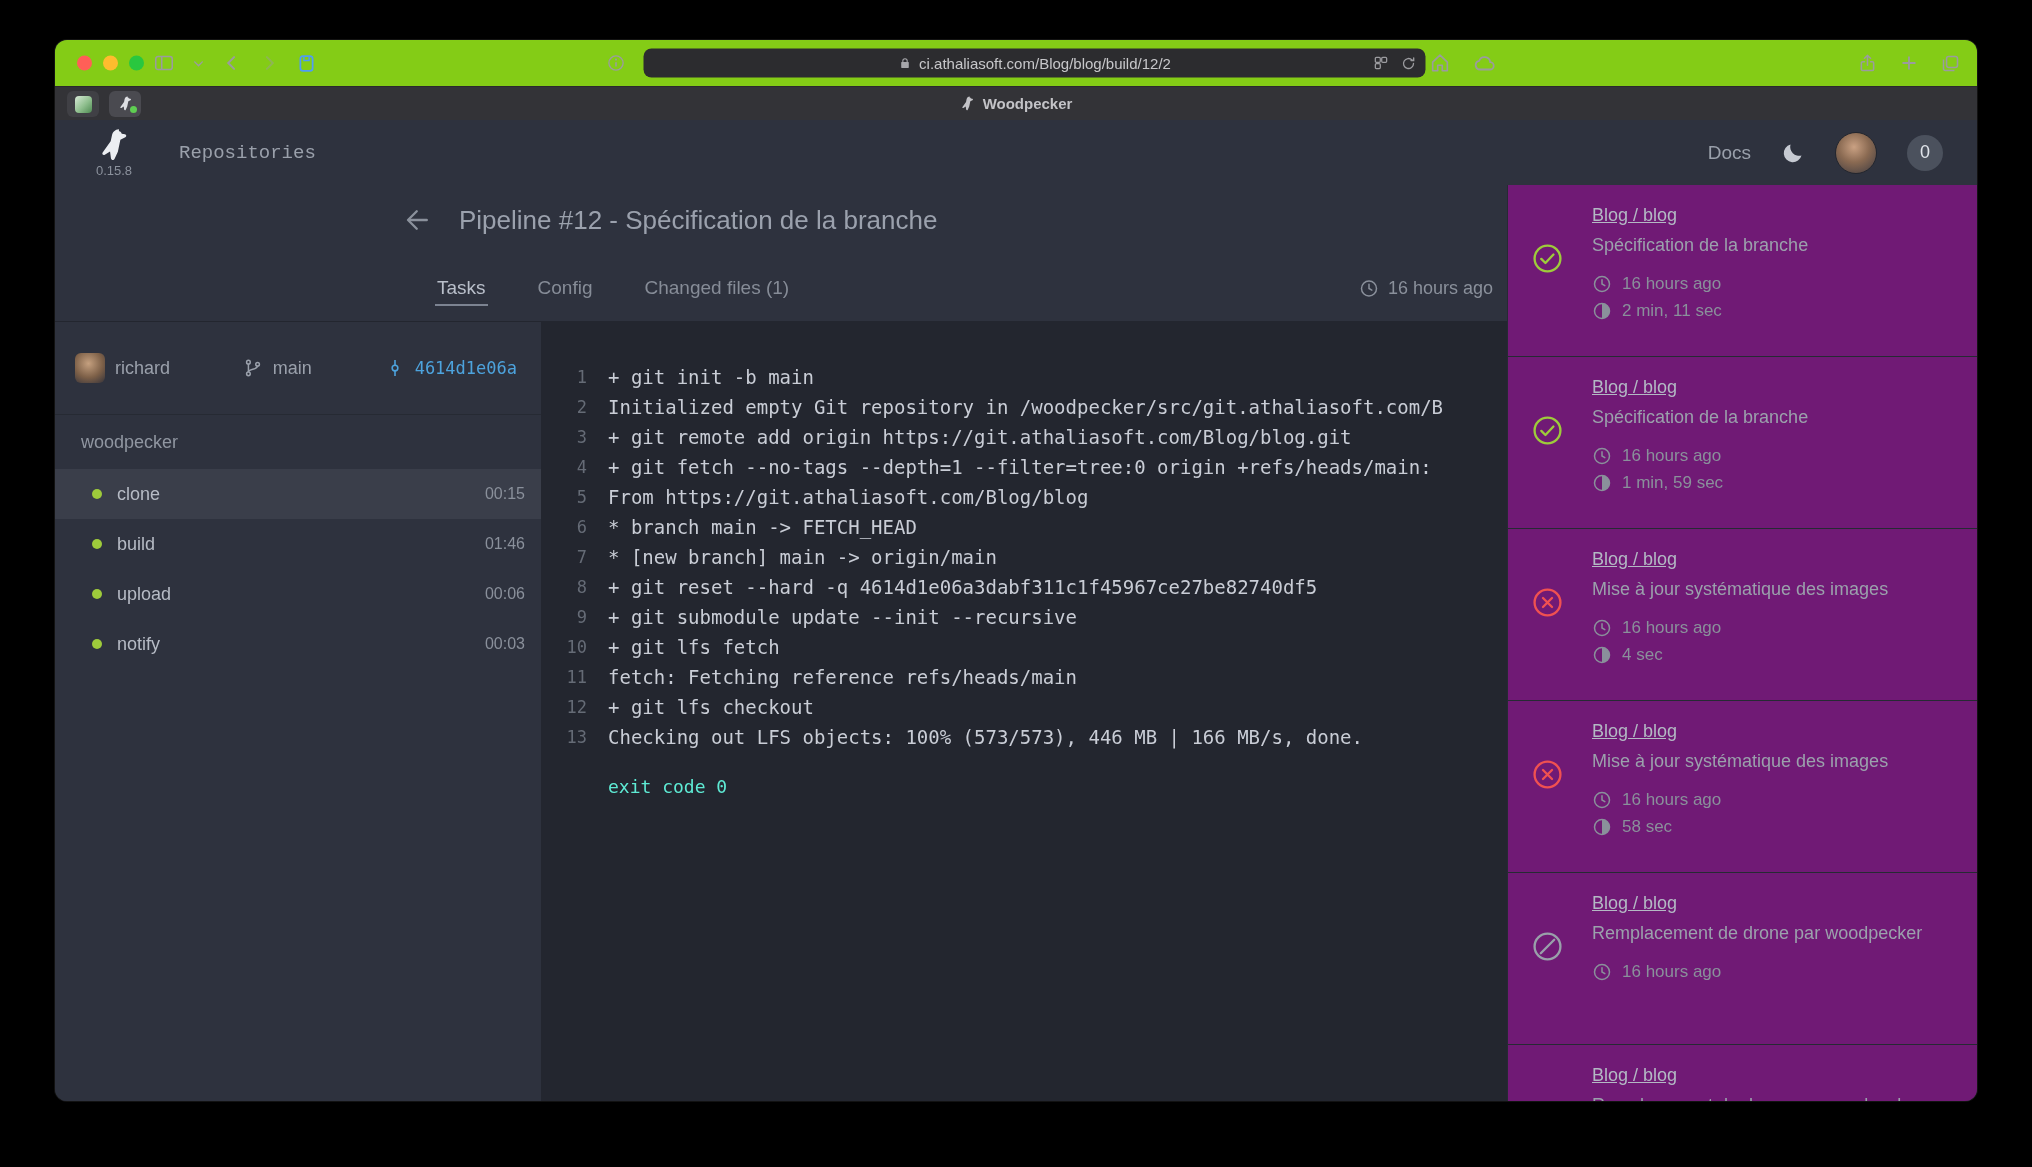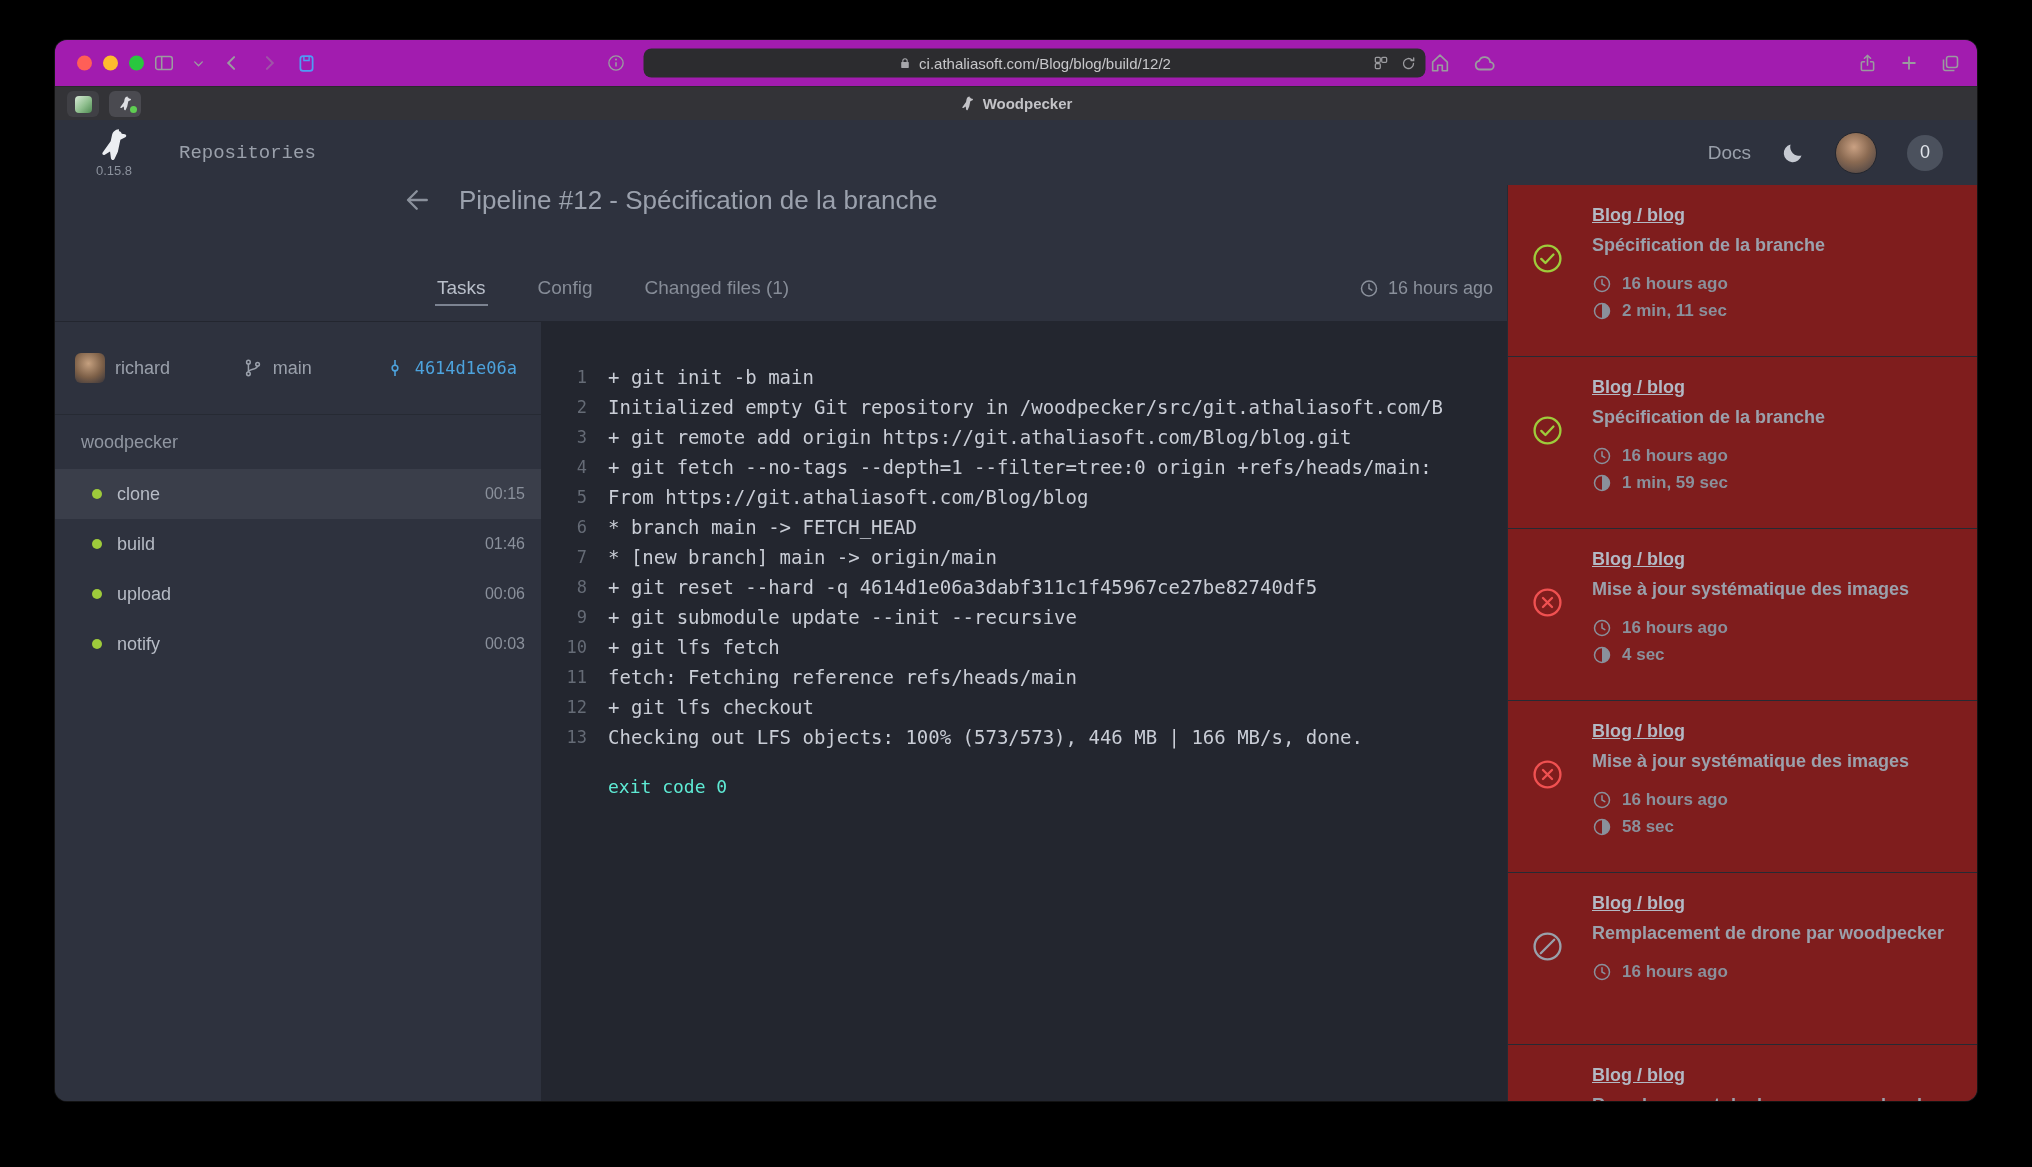--- a/index.html
+++ b/index.html
@@ -5,21 +5,21 @@
   html,body{margin:0;padding:0;width:2032px;height:1167px;background:#000;overflow:hidden;
     font-family:"Liberation Sans","DejaVu Sans",sans-serif;-webkit-font-smoothing:antialiased;}
   *{box-sizing:border-box;}
   svg{display:block;}
 
   .window{position:absolute;left:55px;top:40px;width:1922px;height:1061px;border-radius:12px;
     overflow:hidden;background:#2e323e;display:flex;flex-direction:column;
     box-shadow:0 0 0 1px rgba(255,255,255,.07),0 30px 80px rgba(0,0,0,.65);}
 
   
-  .toolbar{height:46px;flex:none;background:#a21caf;position:relative;}
+  .toolbar{height:46px;flex:none;background:#84cc16;position:relative;}
   .toolbar .icon{color:#9b9b9f;}
   .traffic{position:absolute;left:22px;top:50%;transform:translateY(-50%);display:flex;gap:11px;}
   .light{width:15px;height:15px;border-radius:50%;}
   .light.red{background:#ff5f57;} .light.yellow{background:#febc2e;} .light.green{background:#29c73f;}
   .nav-group{position:absolute;left:98px;top:0;height:100%;display:flex;align-items:center;gap:17px;}
   .tb-btn{display:flex;align-items:center;justify-content:center;cursor:pointer;}
   .url-wrap{position:absolute;left:50%;top:50%;transform:translate(-50%,-50%);display:flex;align-items:center;gap:18px;}
   .url-bar{width:782px;height:29px;background:#2c2c2f;border-radius:8px;display:flex;align-items:center;
     justify-content:center;gap:8px;position:relative;color:#c7c7ca;font-size:15px;}
   .url-in-right{position:absolute;right:9px;display:flex;align-items:center;gap:11px;color:#9b9b9f;}
@@ -46,21 +46,21 @@
   .docs-link{color:#9aa0ab;font-size:19px;cursor:pointer;margin-left:35px;}
   .moon{color:#c6cad2;cursor:pointer;}
   .avatar{width:42px;height:42px;border-radius:50%;cursor:pointer;
     background:radial-gradient(circle at 45% 35%,#caa183 0%,#8a6a52 45%,#3c3a41 100%);border:1px solid #23262e;}
   .badge{width:36px;height:36px;border-radius:50%;background:#4b515d;color:#e0e4ea;display:flex;
     align-items:center;justify-content:center;font-size:18px;cursor:pointer;}
 
   .app-body{flex:1;display:flex;min-height:0;}
   .main-col{flex:1;display:flex;flex-direction:column;min-width:0;}
 
-  .p-header{height:70px;flex:none;display:flex;align-items:flex-start;padding-left:348px;gap:26px;}
+  .p-header{height:70px;flex:none;display:flex;align-items:center;padding-left:348px;gap:26px;}
   .back-btn{color:#8b919c;cursor:pointer;}
   .p-title{font-size:26px;color:#9ba1ad;font-weight:400;}
 
   .p-tabs{height:67px;flex:none;display:flex;align-items:center;padding-left:382px;
     border-bottom:1px solid #23262f;position:relative;}
   .tabs-wrap{display:flex;gap:52px;height:100%;align-items:center;}
   .ptab{color:#868c97;font-size:19px;height:100%;display:flex;align-items:center;position:relative;cursor:pointer;}
   .ptab.active{color:#b9bfca;}
   .ptab.active::after{content:"";position:absolute;left:-2px;right:-2px;bottom:15px;height:2px;background:#7c8391;}
   .time-ago{position:absolute;right:14px;top:50%;transform:translateY(-50%);display:flex;align-items:center;
@@ -79,21 +79,21 @@
   .step.active{background:#3a3e4a;}
   .dot{width:10px;height:10px;border-radius:50%;background:#9ecb3b;margin-right:15px;flex:none;}
   .dur{margin-left:auto;color:#8a909b;font-size:16px;}
 
   .log{flex:1;background:#23262f;padding-top:40px;overflow:hidden;font-family:"DejaVu Sans Mono",monospace;}
   .log-row{display:flex;height:30px;align-items:center;}
   .ln{width:46px;text-align:right;color:#656b76;font-size:17px;flex:none;}
   .lt{margin-left:21px;white-space:pre;color:#c9cdd6;font-size:19px;}
   .exit{margin-top:24px;margin-left:67px;color:#5eead4;font-size:18px;}
 
-  .sidebar{width:470px;flex:none;background:#7f1d1d;border-left:1px solid #262a33;overflow:hidden;font-weight:bold;}
+  .sidebar{width:470px;flex:none;background:#701a75;border-left:1px solid #262a33;overflow:hidden;}
   .entry{height:172px;padding:20px 26px 0 24px;border-bottom:1px solid #262a33;display:flex;gap:14px;cursor:pointer;}
   .icon-col{width:46px;flex:none;}
   .st-icon{width:31px;height:31px;margin-top:38px;display:none;}
   .entry.status-success .st-success{display:block;color:#9ecb3b;}
   .entry.status-failure .st-failure{display:block;color:#f05151;}
   .entry.status-pending .st-pending{display:block;color:#99a0aa;}
   .e-text{flex:1;min-width:0;}
   .e-repo{color:#b3b9c4;font-size:18px;text-decoration:underline;display:inline-block;}
   .e-msg{margin-top:9px;color:#9ba1ac;font-size:18px;white-space:nowrap;overflow:hidden;}
   .e-meta{margin-top:14px;}

